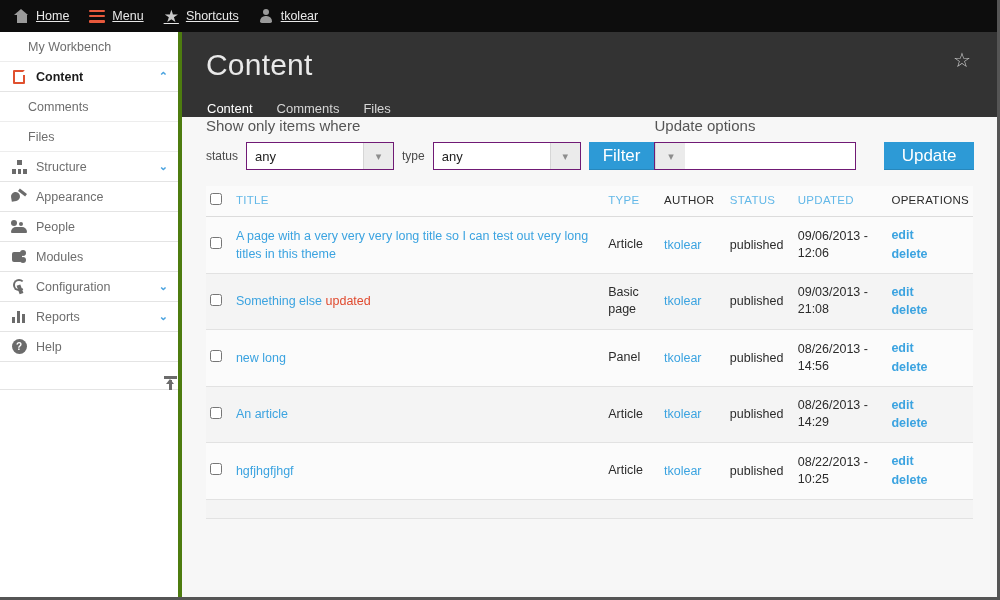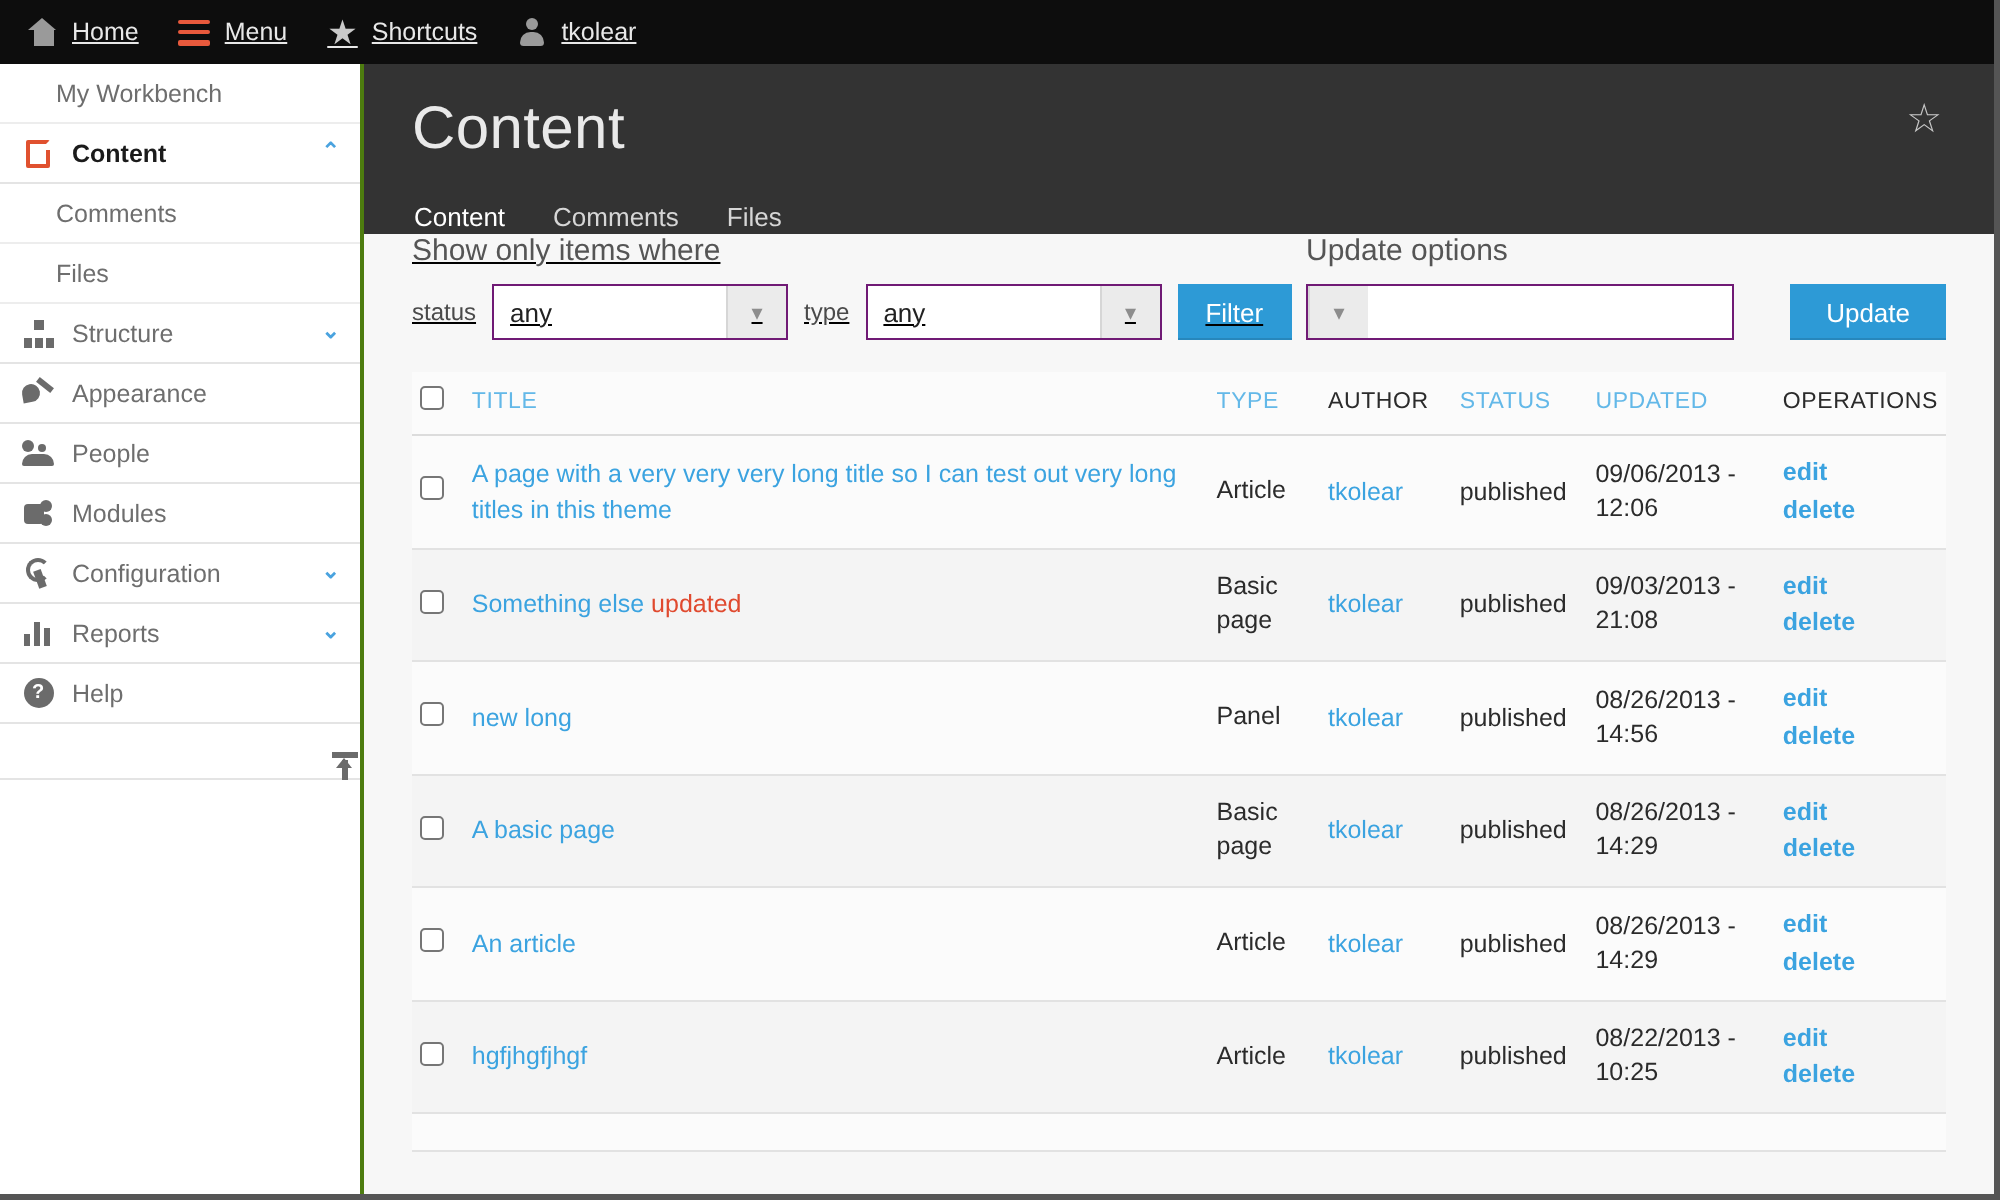--- a/index.html
+++ b/index.html
@@ -56,21 +56,21 @@
     content: ""; position: absolute; left: 1.5px; top: 7px;
     width: 12px; height: 7px; background: #9a9a9a;
     border-radius: 6px 6px 2px 2px;
   }
 
   
   .sidebar {
     position: absolute; left: 0; top: 32px;
     width: 182px; height: 568px;
     background: #fff;
-    border-right: 2px solid #4d7c0f;
+    border-right: 4px solid #4d7c0f;
     z-index: 20;
   }
   .sb-item {
     display: flex; align-items: center;
     height: 30px; padding: 0 10px 0 10px;
     border-bottom: 1px solid #e4e4e4;
     font-size: 12.5px; color: #6e6e6e; cursor: pointer;
     position: relative;
   }
   .sb-item.sub { padding-left: 28px; border-bottom: 1px solid #ededed; }
@@ -164,21 +164,21 @@
   .plus-circle::before, .plus-circle::after {
     content:""; position:absolute; background:#9b9b9b; }
   .plus-circle::before { left: 6px; top: 2.2px; width: 1.6px; height: 8.2px; }
   .plus-circle::after  { top: 6px; left: 2.2px; height: 1.6px; width: 8.2px; }
   .add-link { color: #1f8fe0; font-size: 14px; font-weight: bold; cursor: pointer; }
   .caret-down { position: absolute; right: 2px; top: 21px;
                 border-left: 6px solid transparent; border-right: 6px solid transparent;
                 border-top: 7px solid #1a1a1a; cursor: pointer; }
 
   .filters { display: flex; justify-content: flex-start; }
-  .fgroup-left { width: 455px; text-decoration: underline; }
+  .fgroup-left { width: 455px; }
   .fgroup-right { width: 320px; }
   .flabel { font-size: 15px; color: #555; margin-bottom: 8px; display: block; }
   .frow { display: flex; align-items: center; gap: 8px; }
   .small-lbl { font-size: 12px; color: #4a4a4a; }
 
   .select {
     display: flex; align-items: center; background: #fff;
     border: 1px solid #701a75; height: 28px; cursor: pointer;
   }
   .select .val { flex: 1 1 auto; padding: 0 8px; font-size: 13px; color: #222;
@@ -187,21 +187,21 @@
     width: 30px; height: 26px; background: #ebebeb; border-left: 1px solid #d6d6d6;
     display: flex; align-items: center; justify-content: center;
     color: #8d8d8d; font-size: 11px;
   }
   .sel-status { width: 148px; }
   .sel-type { width: 148px; }
   .sel-update { width: 222px; }
 
   .btn {
     background: #2d9ad6; color: #fff; border: none;
-    font-size: 13px; height: 28px; padding: 0 14px; cursor: pointer;
+    font-size: 17px; height: 28px; padding: 0 14px; cursor: pointer;
     font-family: "Liberation Sans", sans-serif;
     box-shadow: inset 0 -1px 0 rgba(0,0,0,.12);
   }
   .btn-update { padding: 0 18px; margin-left: 20px; }
 
   
   table { width: 100%; border-collapse: collapse; margin-top: 16px;
           background: #fbfbfb; }
   thead th {
     text-align: left; font-size: 11.5px; font-weight: normal;
@@ -445,32 +445,20 @@
               <td class="c-author"><span class="lnk">tkolear</span></td>
               <td class="c-status"><span>published</span></td>
               <td class="c-upd wrap2"><span>08/26/2013 - 14:56</span></td>
               <td class="c-ops ops">
                 <a>edit</a>
                 <a>delete</a>
               </td>
             </tr>
             <tr>
               <td class="c-check"><input type="checkbox" style=""></td>
-              <td class="c-title"><span class="lnk-title">A basic page</span></td>
-              <td class="c-type wrap2"><span>Basic page</span></td>
-              <td class="c-author"><span class="lnk">tkolear</span></td>
-              <td class="c-status"><span>published</span></td>
-              <td class="c-upd wrap2"><span>08/26/2013 - 14:29</span></td>
-              <td class="c-ops ops">
-                <a>edit</a>
-                <a>delete</a>
-              </td>
-            </tr>
-            <tr>
-              <td class="c-check"><input type="checkbox" style=""></td>
               <td class="c-title"><span class="lnk-title">An article</span></td>
               <td class="c-type wrap2"><span>Article</span></td>
               <td class="c-author"><span class="lnk">tkolear</span></td>
               <td class="c-status"><span>published</span></td>
               <td class="c-upd wrap2"><span>08/26/2013 - 14:29</span></td>
               <td class="c-ops ops">
                 <a>edit</a>
                 <a>delete</a>
               </td>
             </tr>

